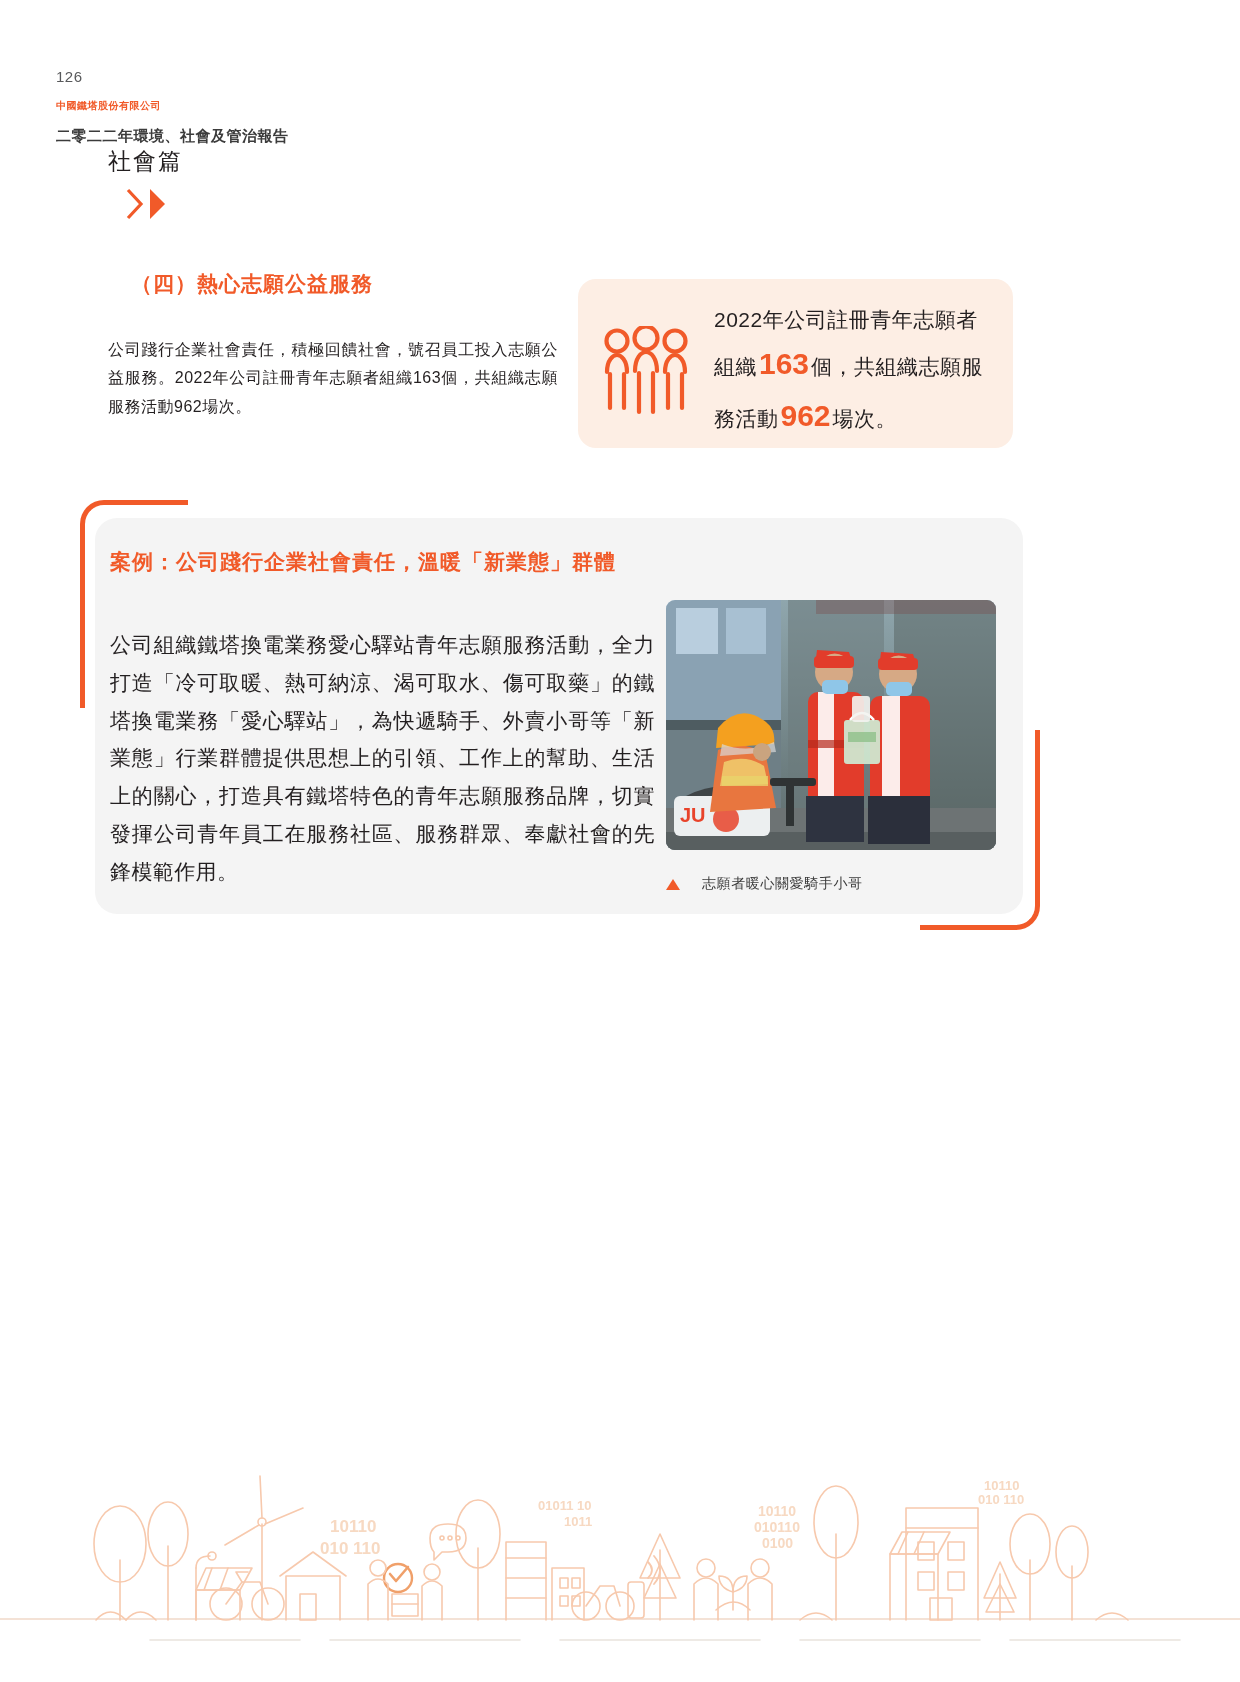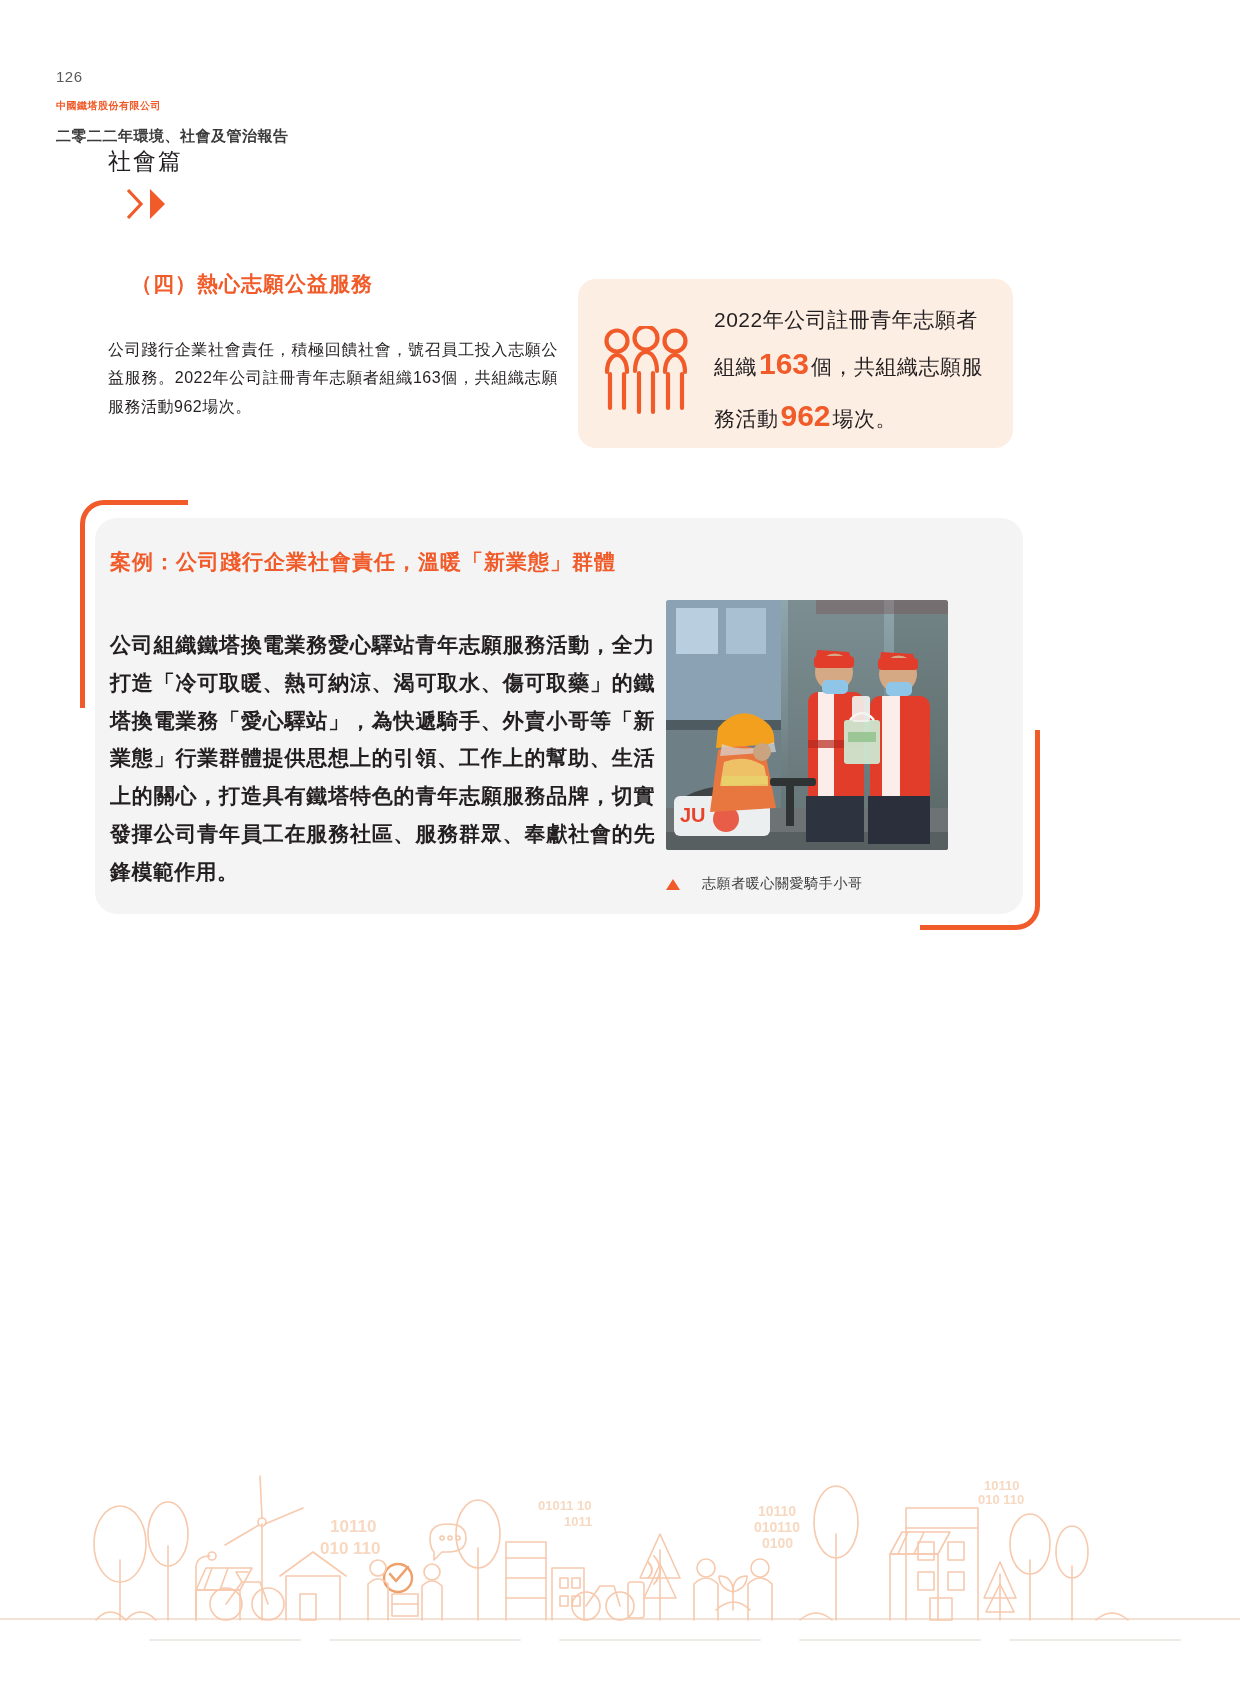--- a/index.html
+++ b/index.html
@@ -166,34 +166,33 @@
   .case-body {
     position: absolute;
     left: 110px;
     top: 605px;
     width: 545px;
     font-size: 21px;
     line-height: 1.8;
     color: #231f20;
     letter-spacing: 0.4px;
     text-align: justify;
-    font-weight: bold;
   }
 
   
   .photo-block {
     position: absolute;
     left: 666px;
     top: 600px;
     width: 330px;
   }
   .photo {
-    width: 282px;
+    width: 330px;
     height: 250px;
-    border-radius: 3px;
+    border-radius: 9px;
     overflow: hidden;
     position: relative;
     background: linear-gradient(180deg,#b9cfe0 0%,#9fb7c6 40%,#6f7d80 100%);
     text-align: center;
   }
   .photo svg { display: block; }
   .caption-row {
     margin-top: 25px;
     display: flex;
     align-items: center;

